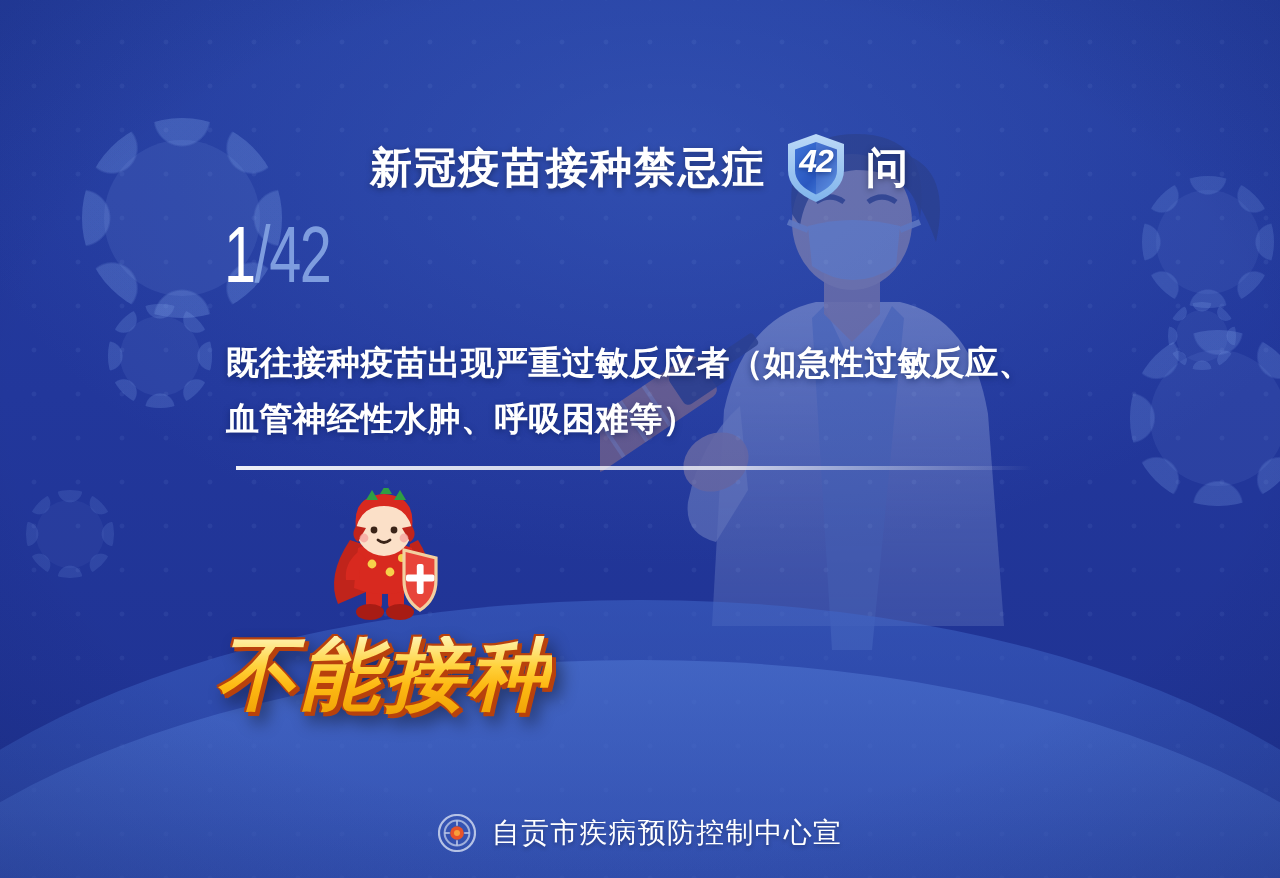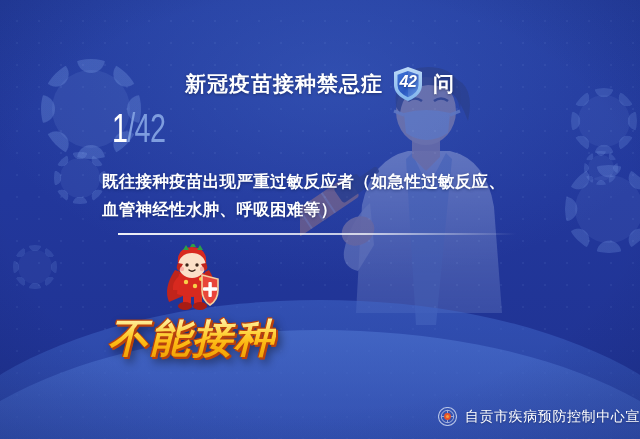--- a/index.html
+++ b/index.html
@@ -162,30 +162,29 @@
     transform: scaleX(.72);
     transform-origin: left top;
     white-space: nowrap;
   }
   .counter .cur   { color: #ffffff; }
   .counter .sep,
   .counter .total { color: #7e9ddf; }
 
   .question {
     position: absolute;
-    left: 102px;
+    left: 113px;
     top: 168px;
     width: 418px;
     color: #ffffff;
     font-size: 16.5px;
     line-height: 28px;
     font-weight: bold;
     letter-spacing: .3px;
     text-shadow: 0 1px 3px rgba(10,25,80,.55);
-    font-family: Liberation Serif, serif;
   }
 
   .divider {
     position: absolute;
     left: 118px;
     top: 233px;
     width: 398px;
     height: 1.5px;
     background: linear-gradient(90deg, rgba(255,255,255,.92) 0%, rgba(255,255,255,.72) 62%, rgba(255,255,255,0) 100%);
   }
@@ -225,21 +224,21 @@
   }
 
   
   .footer {
     position: absolute;
     left: 0;
     top: 407px;
     width: 100%;
     display: flex;
     align-items: center;
-    justify-content: flex-end;
+    justify-content: center;
     gap: 8px;
   }
   .footer-text {
     color: #ffffff;
     font-size: 14px;
     letter-spacing: .6px;
     text-shadow: 0 1px 2px rgba(0,0,0,.3);
     white-space: nowrap;
   }
   .cdc-logo { width: 19px; height: 19px; flex: none; }

